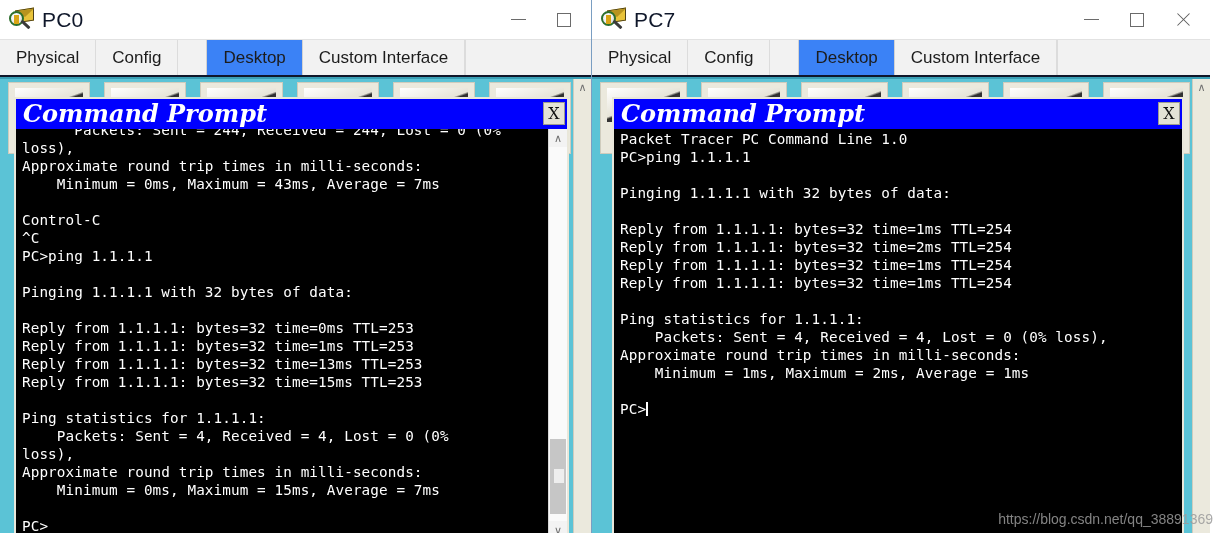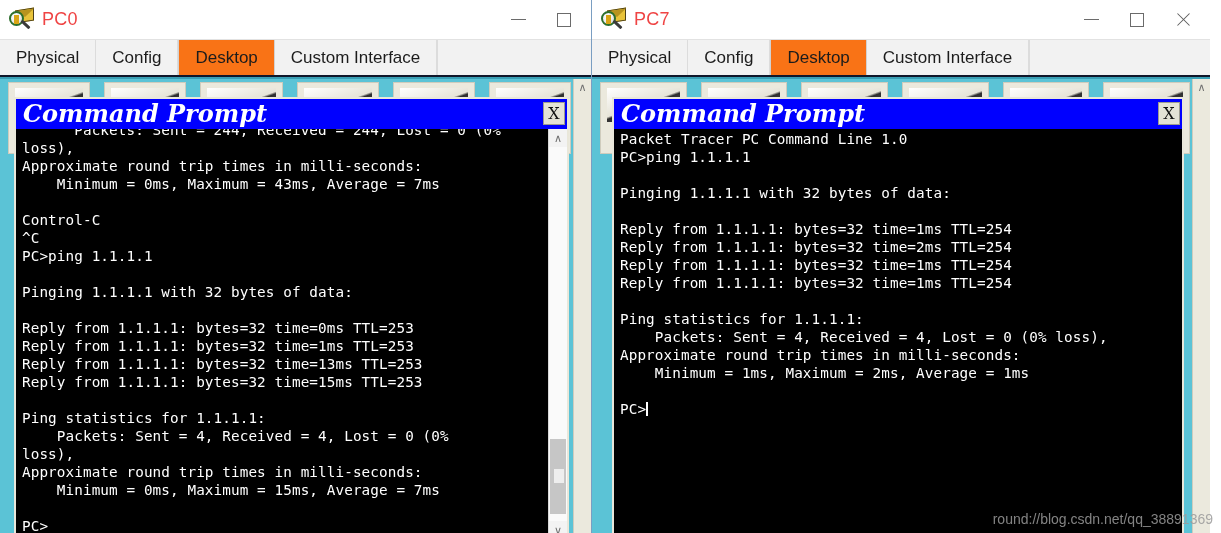--- a/index.html
+++ b/index.html
@@ -74,22 +74,22 @@
     font-weight: bold;
   }
   .app-icon .handle {
     position: absolute; left: 11px; top: 16px;
     width: 11px; height: 3px;
     background: #3a3a3a;
     transform: rotate(42deg);
     border-radius: 1px;
   }
   .win-title {
-    font-size: 18px;
-    color: #ef4444;
+    font-size: 21px;
+    color: #0f172a;
     letter-spacing: 0.2px;
     white-space: nowrap;
   }
   .win-btns {
     position: absolute;
     right: 4px; top: 0;
     height: 39px;
     display: flex;
     align-items: center;
   }
@@ -122,23 +122,24 @@
   .tab {
     display: flex; align-items: center;
     padding: 0 16px;
     font-size: 17px;
     color: #1c1c1c;
     background: #f2f2f2;
     border-right: 1px solid #dcdcdc;
     white-space: nowrap;
   }
   .tab.active {
-    background: #f97316;
+    background: #3b82f6;
     border-right: 1px solid #d2d2d2;
     border-left: 1px solid #d2d2d2;
+    margin-left: 28px;
   }
   .tabstrip .tab-filler { flex: 1; background: #f2f2f2; border-left: 1px solid #dcdcdc; }
 
   
   .desktop {
     position: relative;
     height: calc(533px - 39px - 38px);
     background: #5bc3d6;
     border-top: 2px solid #3a9fb5;
     overflow: hidden;
@@ -457,14 +458,14 @@
 PC&gt;</span><span class="cursor-blk"></span></div>
         </div>
       </div>
 
       <div class="desk-scroll">
         <div class="arrow">∧</div>
       </div>
     </div>
   </div>
 
-  <div class="watermark">round://blog.csdn.net/qq_38891369</div>
+  <div class="watermark">https://blog.csdn.net/qq_38891369</div>
 </div>
 
 </body></html>

